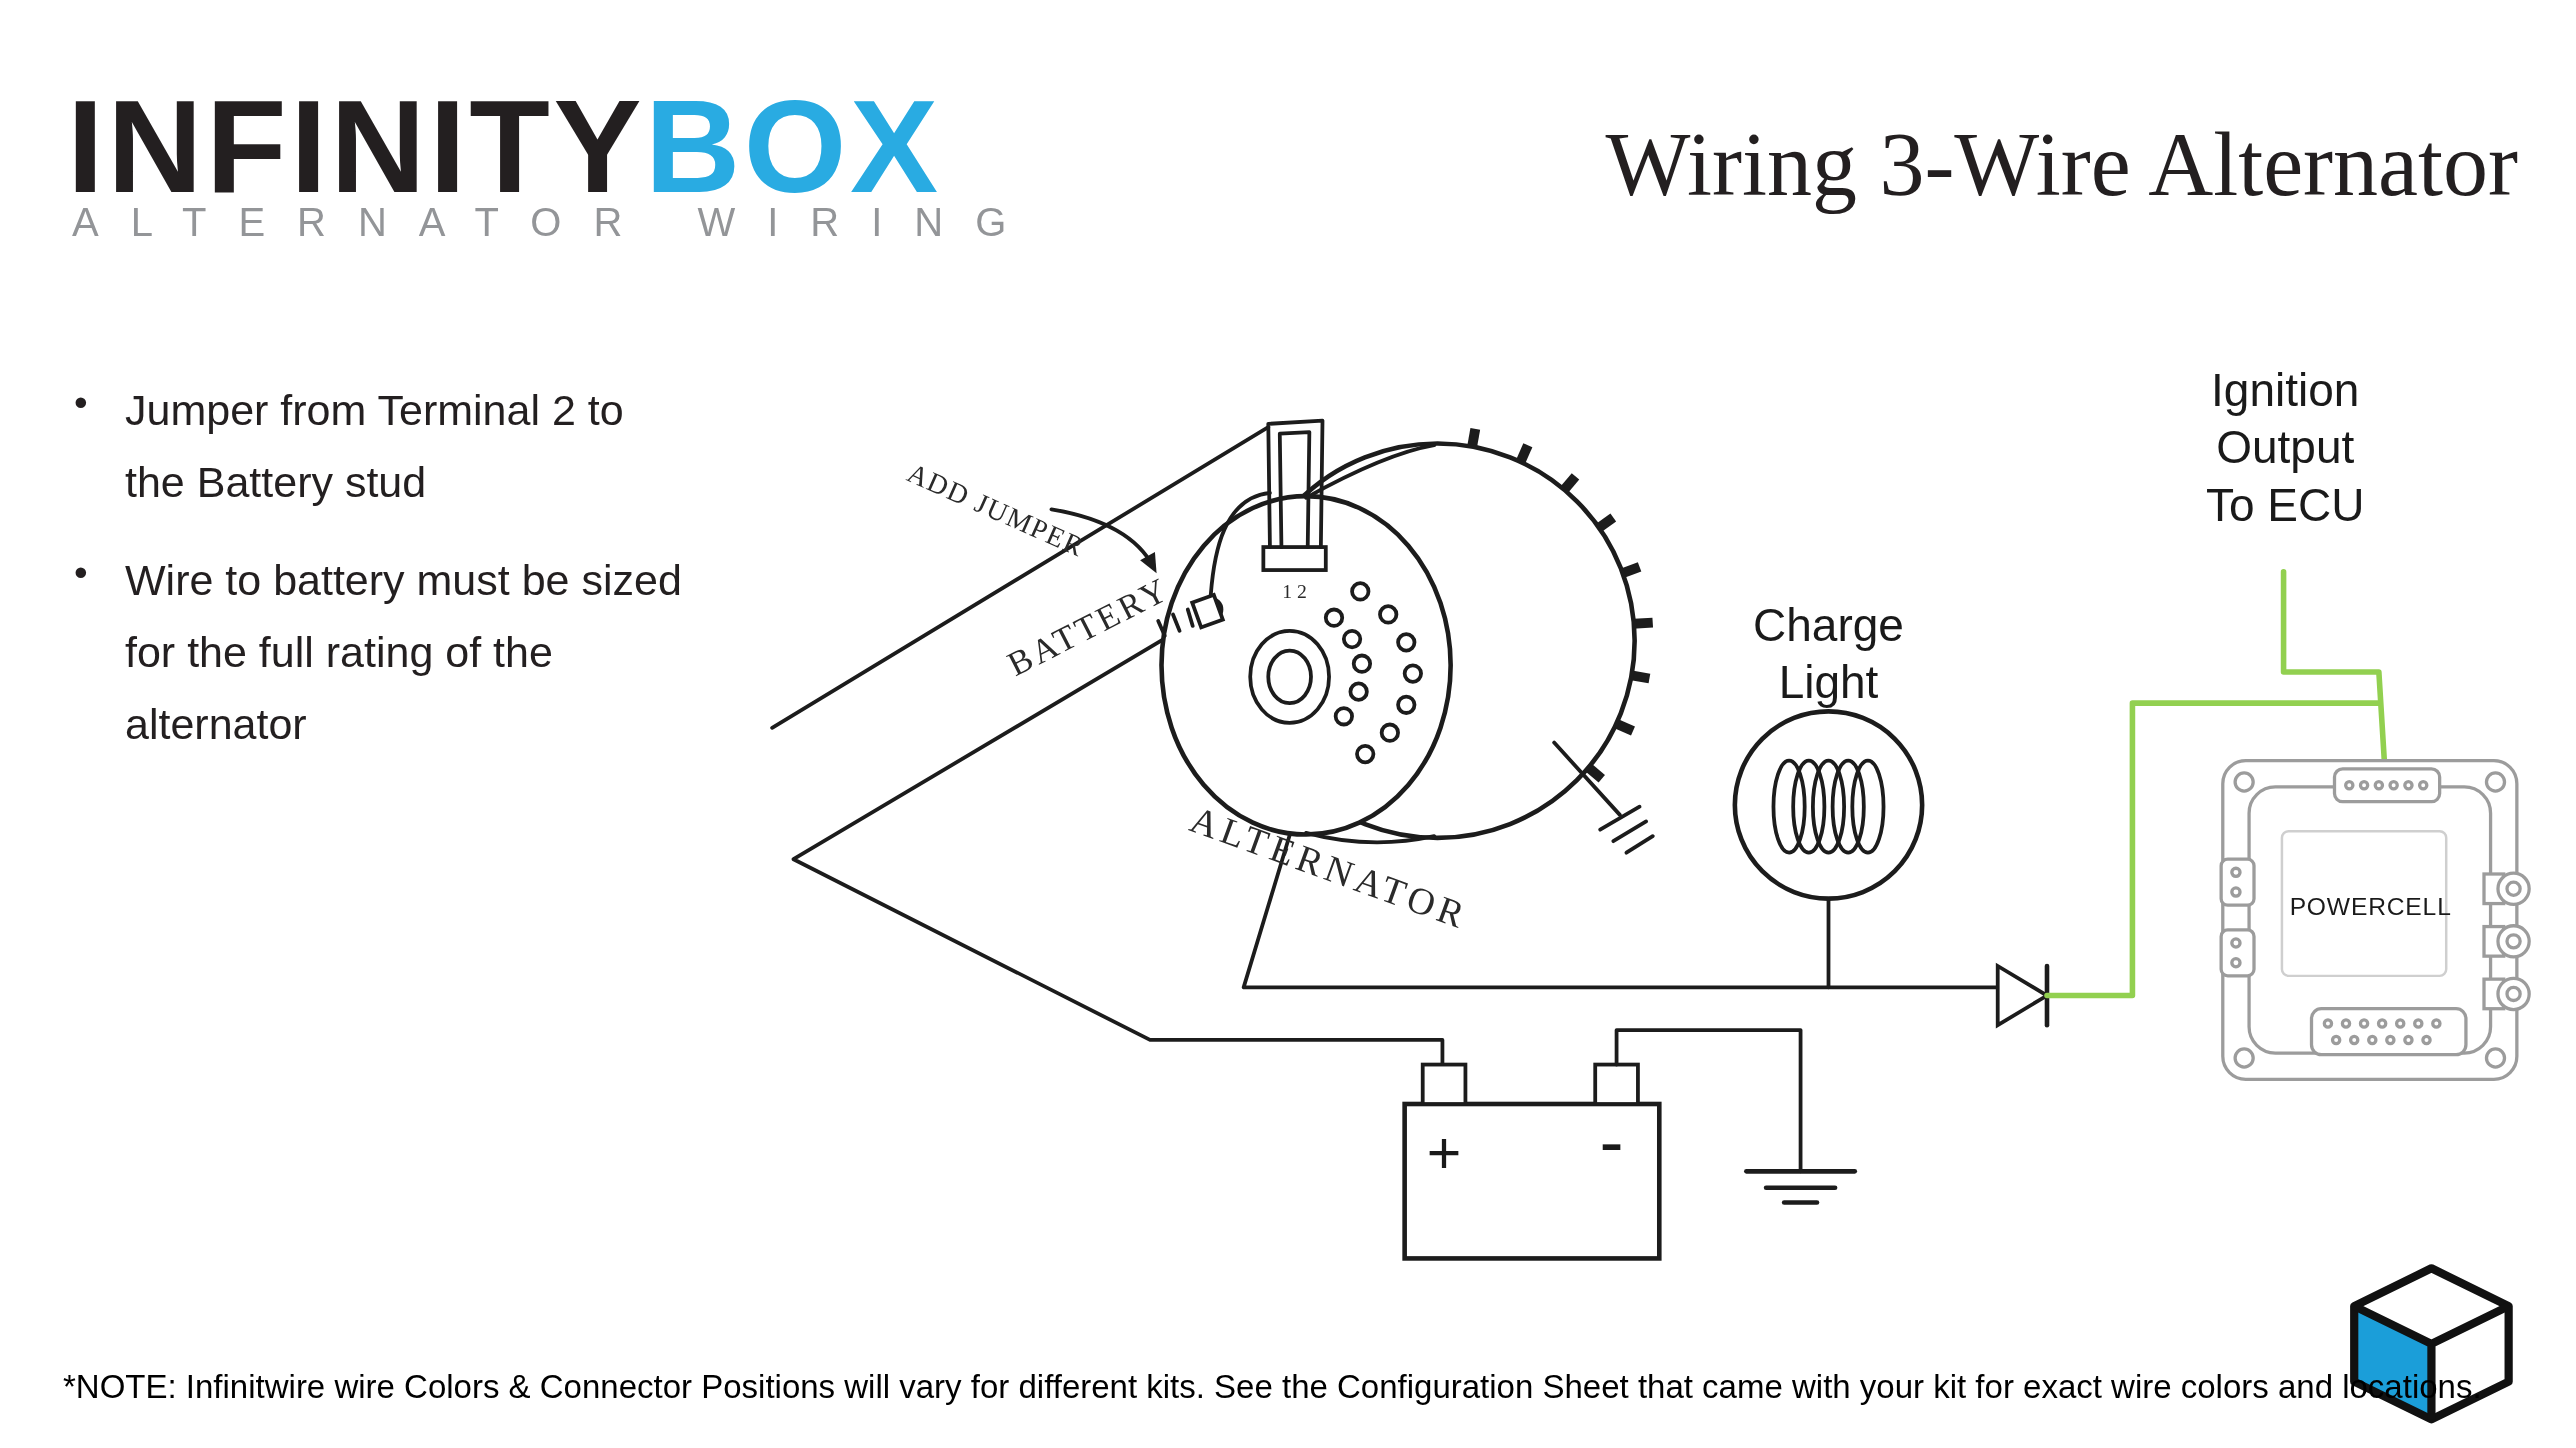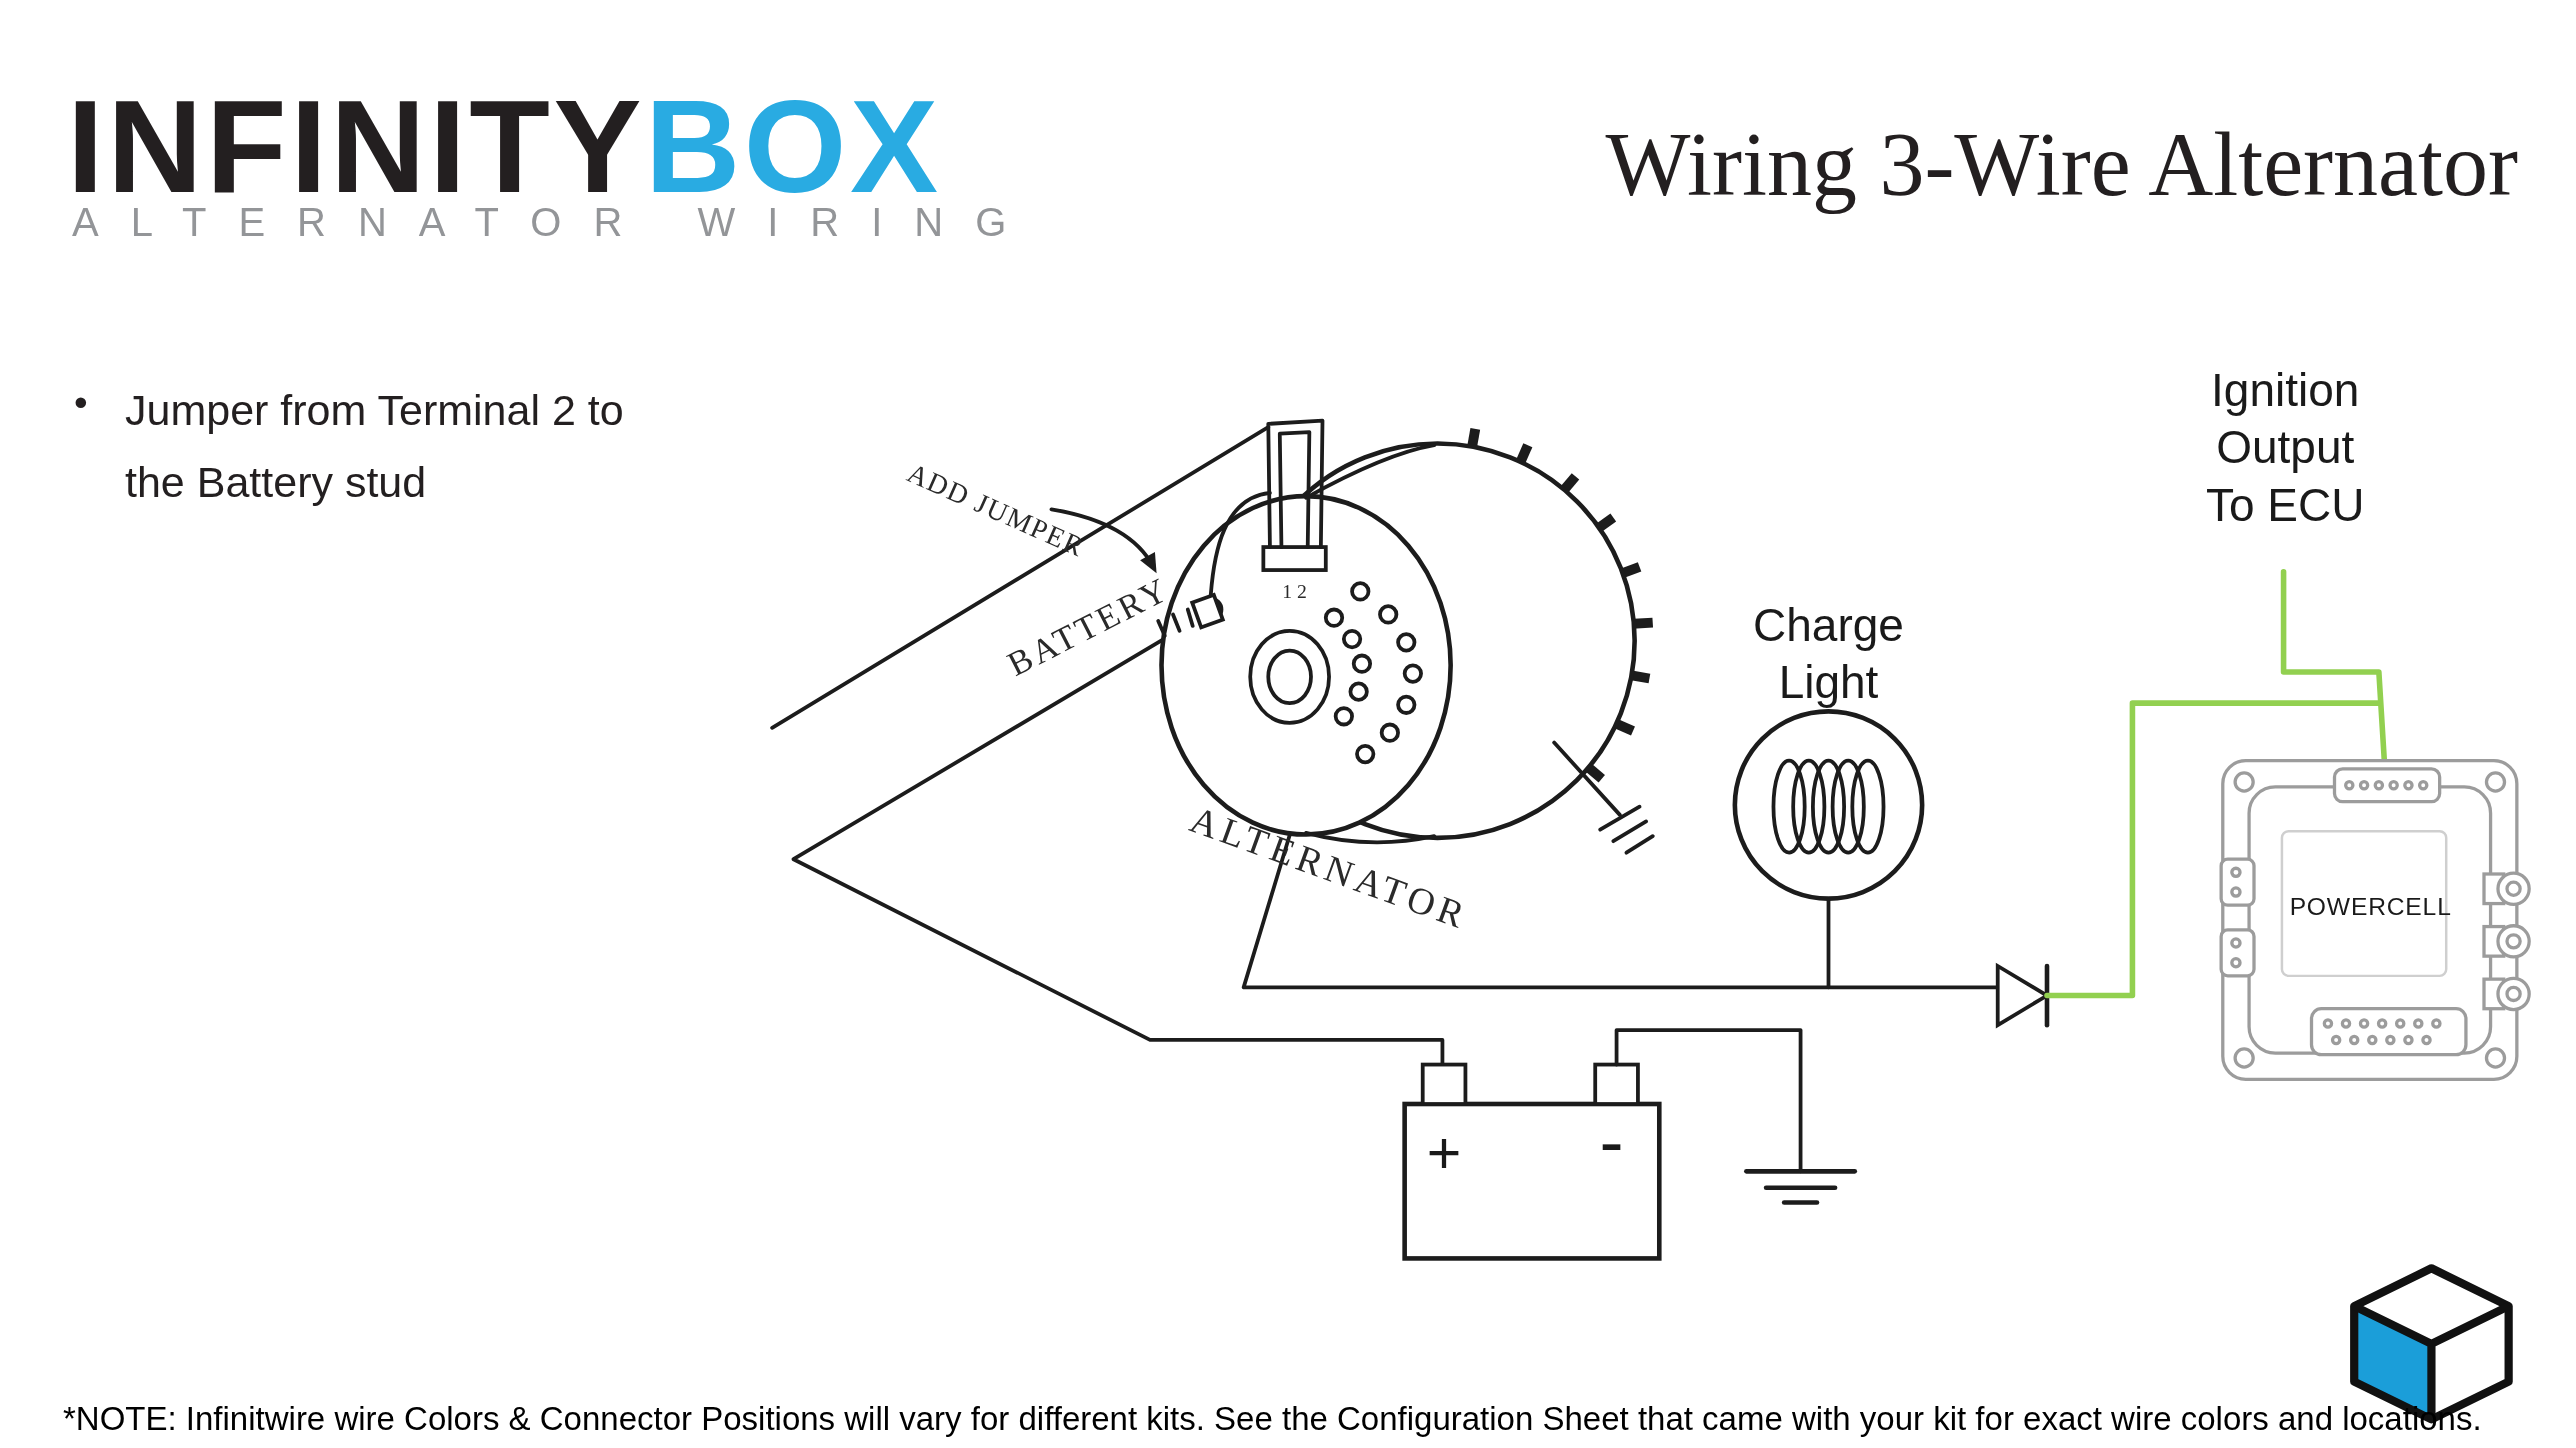--- a/index.html
+++ b/index.html
@@ -20,21 +20,21 @@
               white-space:nowrap;font-family:Liberation Serif, serif;}
 
   
   .bullets{left:74px;top:374px;width:755px;}
   .bullet{display:flex;margin-bottom:26px;}
   .bullet .dot{width:51px;flex:0 0 51px;font-size:39px;line-height:58px;}
   .bullet .dot::before{content:"\2022";}
   .bullet .txt{font-size:43px;line-height:72px;white-space:pre-line;}
 
   
-  .footnote{left:63px;top:1368px;font-size:33px;color:#000;white-space:nowrap;margin-top:32px;}
+  .footnote{left:63px;top:1368px;font-size:33px;color:#000;white-space:nowrap;}
 
   
   svg.diagram{position:absolute;left:0;top:0;}
   .ink{stroke:#1c1c1c;fill:none;stroke-width:2.3;stroke-linecap:round;stroke-linejoin:round;}
   .ink-fill{stroke:#1c1c1c;fill:#fff;stroke-width:2.3;}
   .thick{stroke-width:2.8;}
   .fin{stroke:#1c1c1c;stroke-width:6;}
   .green{stroke:var(--wire-green,#92d050);fill:none;stroke-width:3.4;stroke-linecap:round;stroke-linejoin:round;}
   .gray{stroke:var(--powercell-gray,#9c9c9c);fill:#fff;stroke-width:2;}
   .gray-ln{stroke:var(--powercell-gray,#9c9c9c);fill:none;stroke-width:2;}
@@ -243,16 +243,22 @@
 <div class="abs logo-tag">ALTERNATOR WIRING</div>
 
 <div class="abs page-title">Wiring 3-Wire Alternator</div>
 
 <div class="abs bullets">
   <div class="bullet">
     <span class="dot"></span>
     <span class="txt">Jumper from Terminal 2 to
 the Battery stud</span>
   </div>
+  <div class="bullet">
+    <span class="dot"></span>
+    <span class="txt">Wire to battery must be sized
+for the full rating of the
+alternator</span>
+  </div>
 </div>
 
 <div class="abs footnote">*NOTE: Infinitwire wire Colors &amp; Connector Positions will vary for different kits.  See the Configuration Sheet that came with your kit for exact wire colors and locations.</div>
 
 
 </body></html>

